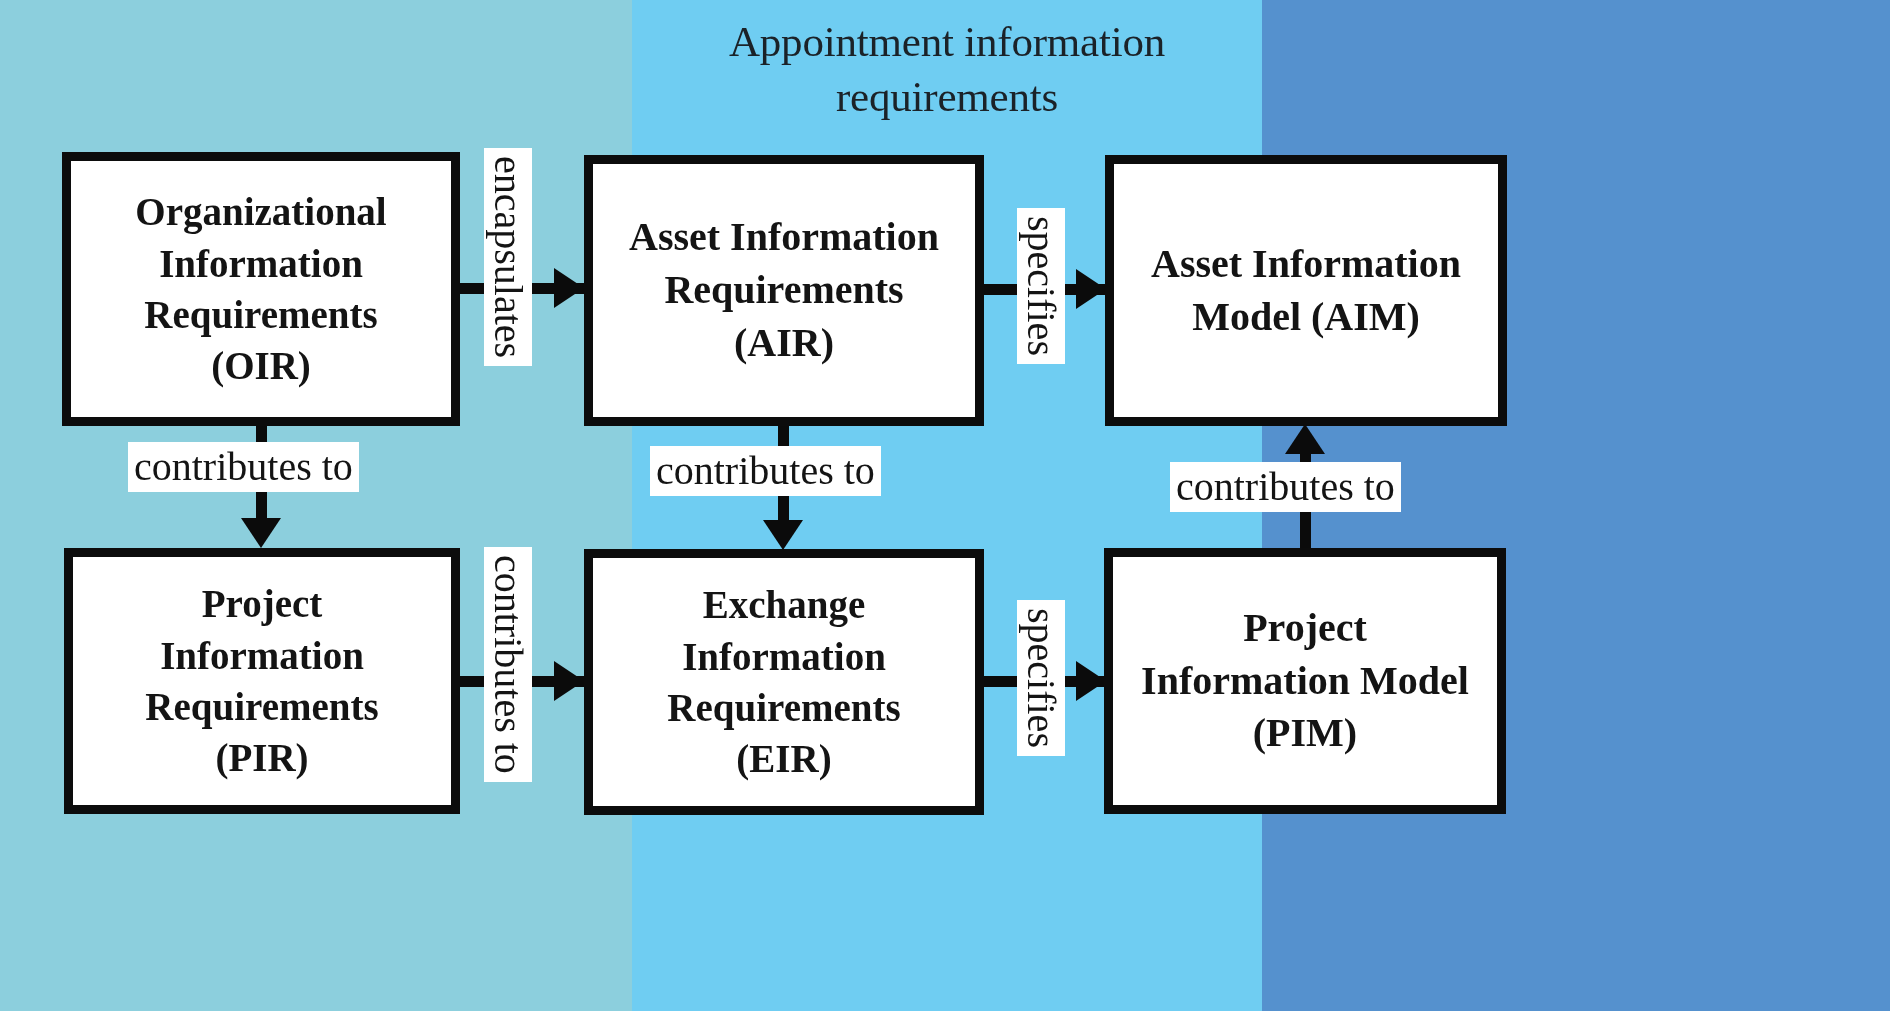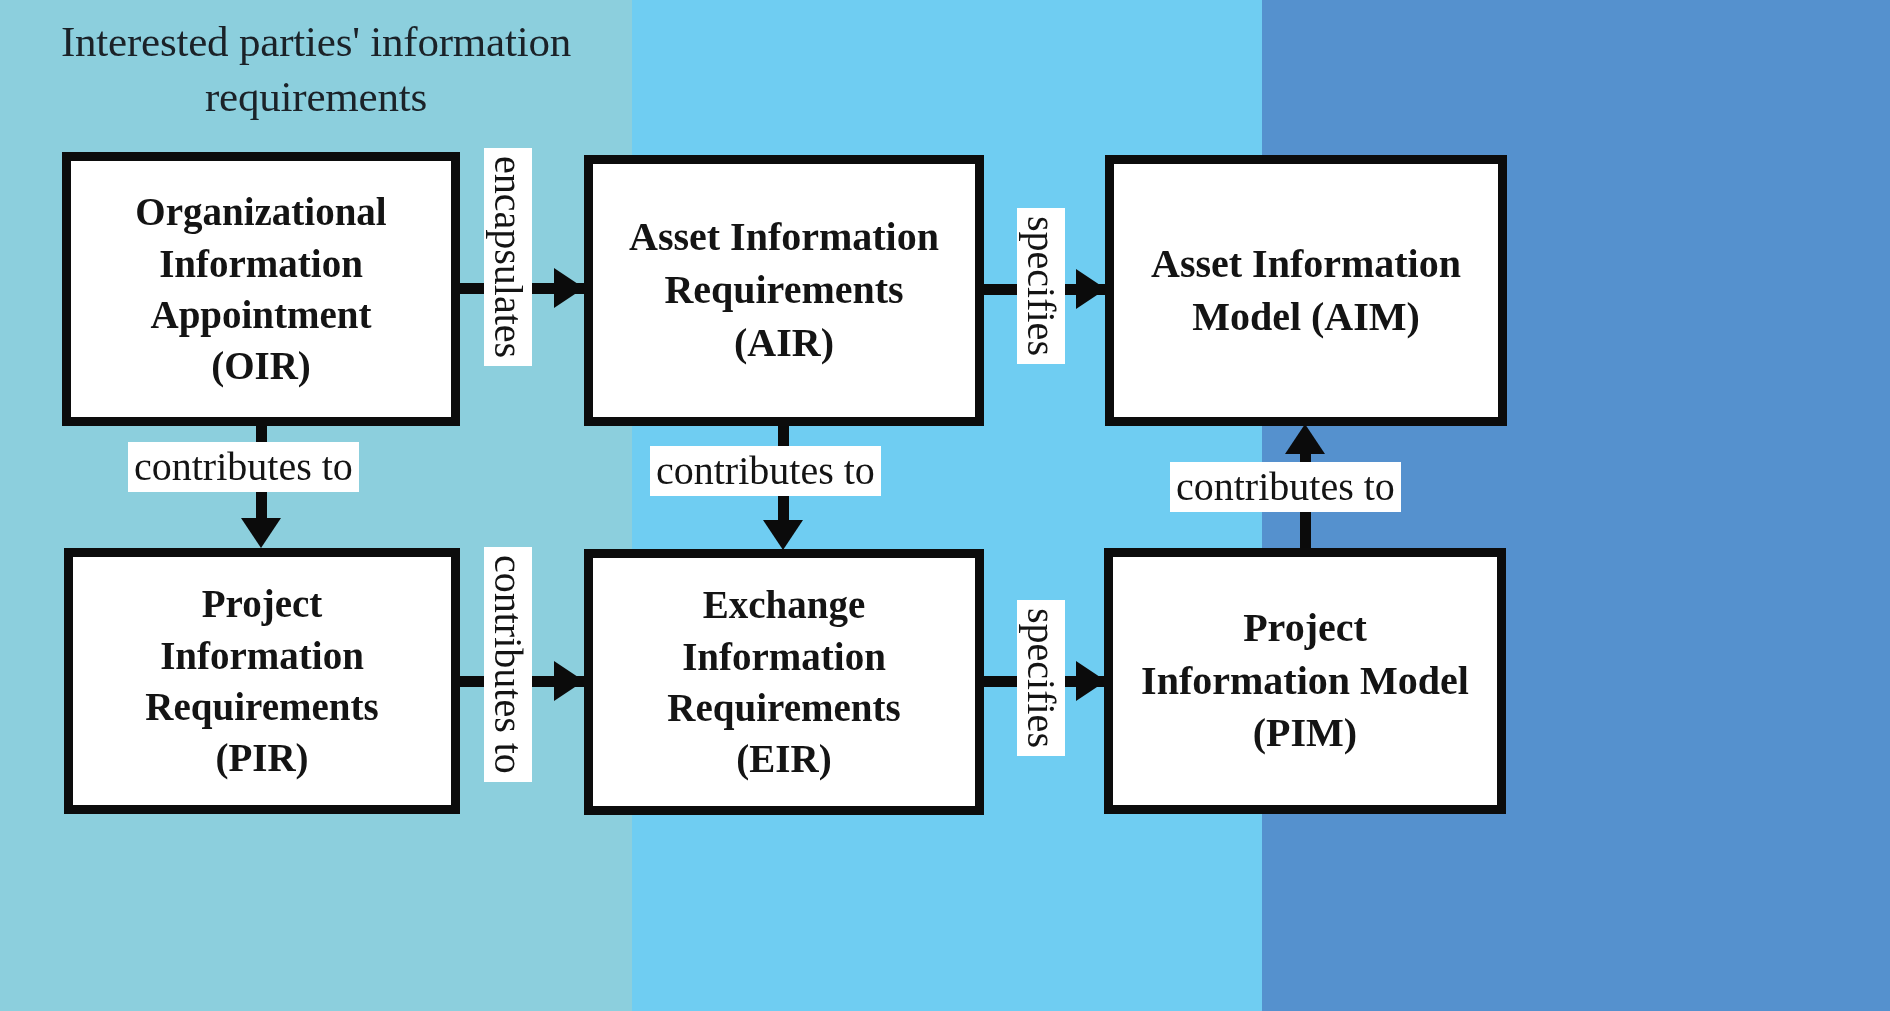--- a/index.html
+++ b/index.html
@@ -133,22 +133,22 @@
 </style>
 </head>
 <body>
 
 <div id="canvas">
 
   <div class="band" id="band-1"></div>
   <div class="band" id="band-2"></div>
   <div class="band" id="band-3"></div>
 
-  <div class="col-header" id="header-1">Interested parties'
-information requirements</div>
+  <div class="col-header" id="header-2">Appointment information
+requirements</div>
 
   <div class="line-h" style="left:455px; top:283px; width:130px;"></div>
   <div class="arrow-right" style="left:554px; top:268px;"></div>
 
   <div class="line-h" style="left:978px; top:284px; width:130px;"></div>
   <div class="arrow-right" style="left:1076px; top:269px;"></div>
 
   <div class="line-v" style="left:256px; top:420px; height:105px;"></div>
   <div class="arrow-down" style="left:241px; top:518px;"></div>
 
@@ -160,21 +160,21 @@
 
   <div class="line-h" style="left:455px; top:676px; width:130px;"></div>
   <div class="arrow-right" style="left:554px; top:661px;"></div>
 
   <div class="line-h" style="left:978px; top:676px; width:130px;"></div>
   <div class="arrow-right" style="left:1076px; top:661px;"></div>
 
   <div class="node" id="node-oir">
     <span class="node-text">Organizational
 Information
-Appointment
+Requirements
 (OIR)</span>
   </div>
 
   <div class="node" id="node-air">
     <span class="node-text">Asset Information
 Requirements
 (AIR)</span>
   </div>
 
   <div class="node" id="node-aim">

